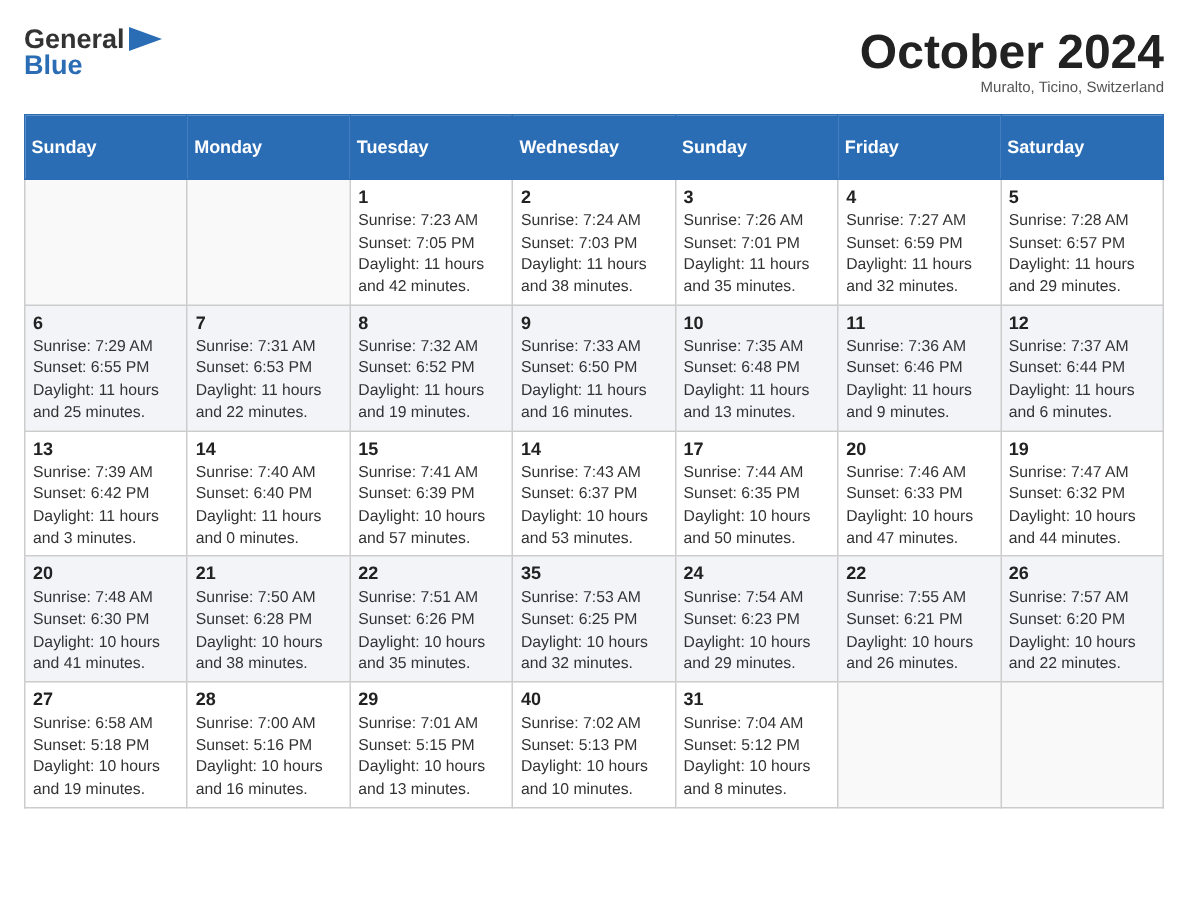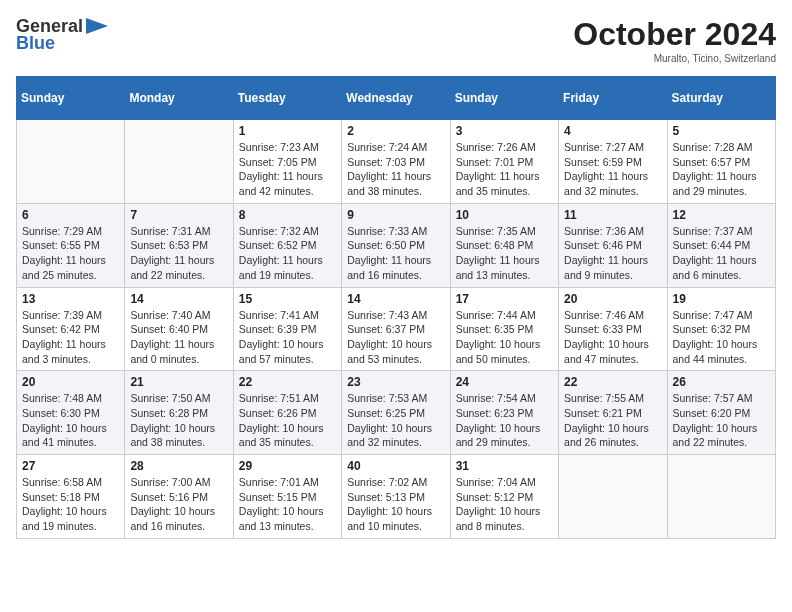--- a/index.html
+++ b/index.html
@@ -207,21 +207,21 @@
         </td>
         <td>
           <div class="day-number">21</div>
           <div class="day-info">Sunrise: 7:50 AM<br>Sunset: 6:28 PM<br>Daylight: 10 hours<br>and 38 minutes.</div>
         </td>
         <td>
           <div class="day-number">22</div>
           <div class="day-info">Sunrise: 7:51 AM<br>Sunset: 6:26 PM<br>Daylight: 10 hours<br>and 35 minutes.</div>
         </td>
         <td>
-          <div class="day-number">23</div>
+          <div class="day-number">35</div>
           <div class="day-info">Sunrise: 7:53 AM<br>Sunset: 6:25 PM<br>Daylight: 10 hours<br>and 32 minutes.</div>
         </td>
         <td>
           <div class="day-number">24</div>
           <div class="day-info">Sunrise: 7:54 AM<br>Sunset: 6:23 PM<br>Daylight: 10 hours<br>and 29 minutes.</div>
         </td>
         <td>
           <div class="day-number">22</div>
           <div class="day-info">Sunrise: 7:55 AM<br>Sunset: 6:21 PM<br>Daylight: 10 hours<br>and 26 minutes.</div>
         </td>

